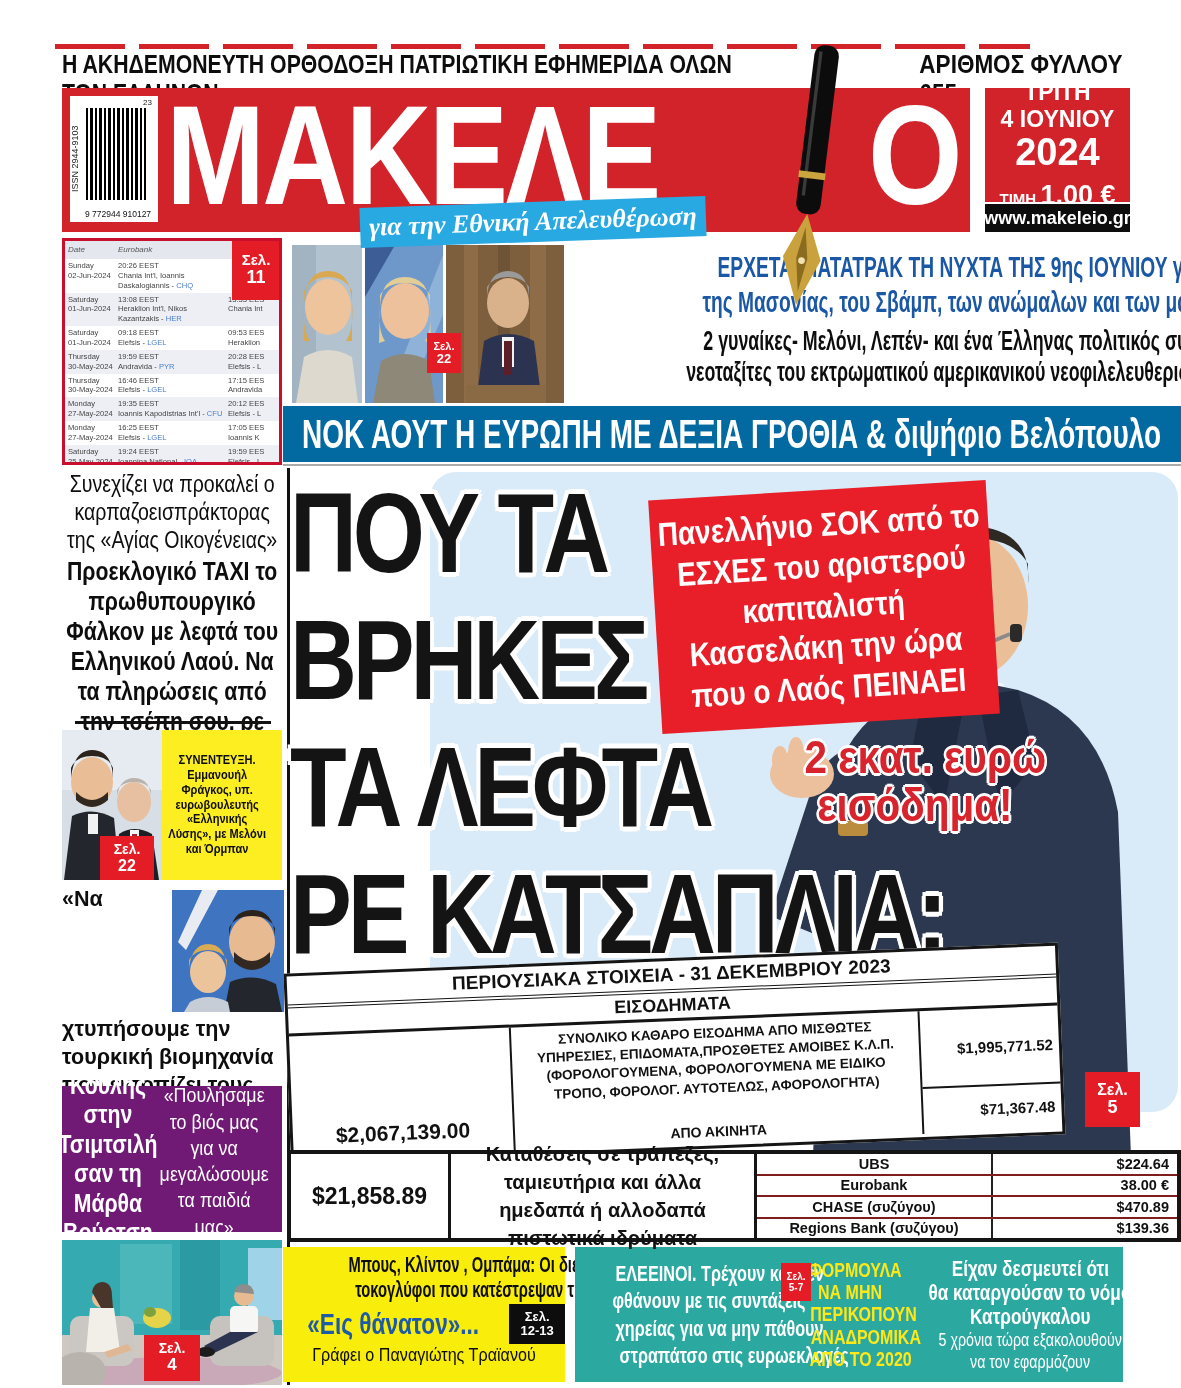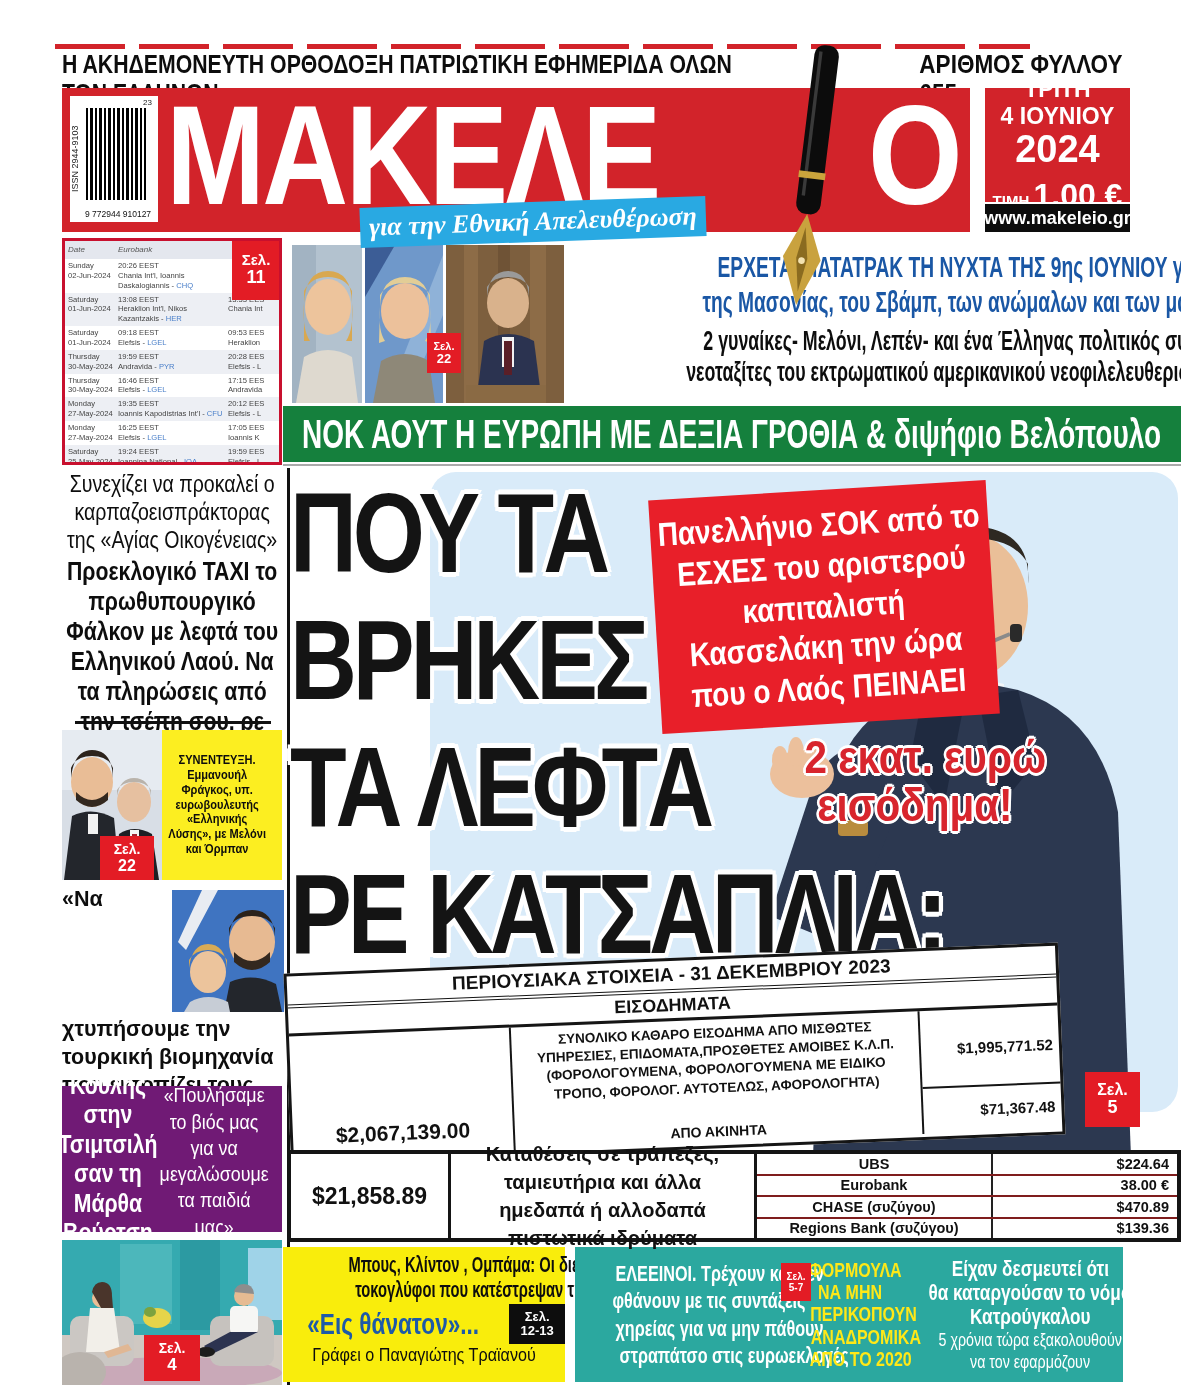--- a/index.html
+++ b/index.html
@@ -35,21 +35,21 @@
     transform:rotate(-2deg); color:#fff; font-style:italic; font-weight:700; font-size:26px;
     display:flex; align-items:center; justify-content:center; z-index:4; font-family:"Liberation Serif","DejaVu Serif",serif; }
 
   .datebox { left:985px; top:88px; width:145px; height:114px; background:#d2232a; color:#fff;
     display:flex; flex-direction:column; align-items:center; justify-content:center; text-align:center; }
   .db-day { font-size:23px; font-weight:800; }
   .db-date { font-size:23px; font-weight:800; }
   .db-year { font-size:38px; font-weight:800; line-height:1.05; }
   .db-hr { width:80%; height:2px; background:#fff; margin:4px 0; }
   .db-price { font-size:15px; font-weight:700; }
-  .db-price b { font-size:32px; font-weight:800; }
+  .db-price b { font-size:27px; font-weight:800; }
   .webbar { left:985px; top:204px; width:145px; height:28px; background:#0d0d0d; color:#fff;
     font-size:18px; font-weight:700; display:flex; align-items:center; justify-content:center; }
 
   
   .ftable { left:62px; top:238px; width:220px; height:227px; background:#fff; border:3px solid #c8102e; overflow:hidden; }
   .ft-head { display:grid; grid-template-columns:50px 110px 1fr; background:#e4e7ee; color:#555;
     font-size:8px; padding:4px 3px; height:18px;font-style:italic; }
   .ft-row { display:grid; grid-template-columns:50px 110px 1fr; font-size:7.6px; color:#444;
     padding:2px 3px; line-height:1.3; min-height:19.5px; }
   div.ft-row:nth-of-type(even) { background:#edeff4; }
@@ -80,21 +80,21 @@
 
   
   .photos-row { left:292px; top:245px; width:250px; height:158px; display:flex; gap:3px; }
   .ph { height:158px; }
   .ph-badge { position:absolute; left:135px; top:88px; width:34px; height:40px; font-size:11px; z-index:2; }
   .tophead { left:548px; top:250px; width:632px; text-align:center; }
   .tophead .bl { color:#1a57a5; font-size:30px; font-weight:700; line-height:1.16; }
   .tophead .bl .sq { transform:scaleX(.64); }
   .tophead .blk { color:#0d0d0d; font-size:27px; font-weight:700; line-height:1.18; margin-top:6px; }
   .tophead .blk .sq { transform:scaleX(.66); }
-  .bluebar { left:283px; top:406px; width:898px; height:56px; background:#15803d; text-align:center;
+  .bluebar { left:283px; top:406px; width:898px; height:56px; background:#0369a1; text-align:center;
     display:flex; align-items:center; justify-content:center; }
   .bluebar .sq { color:#fff; font-size:40px; font-weight:800; transform:scaleX(.7); }
   .bar-rule { left:283px; top:464px; width:898px; height:2px; background:#aaa; }
 
   
   .hero-panel { left:430px; top:472px; width:748px; height:640px; background:#d9ebf9; border-radius:26px; z-index:1; }
   .kassel { left:752px; top:476px; width:428px; height:708px; z-index:2; }
   .hero-headline { left:290px; top:472px; z-index:5; }
   .h-line { height:127px; }
   .h-line span { display:inline-block; white-space:nowrap; transform:scaleX(.82); transform-origin:left top;

